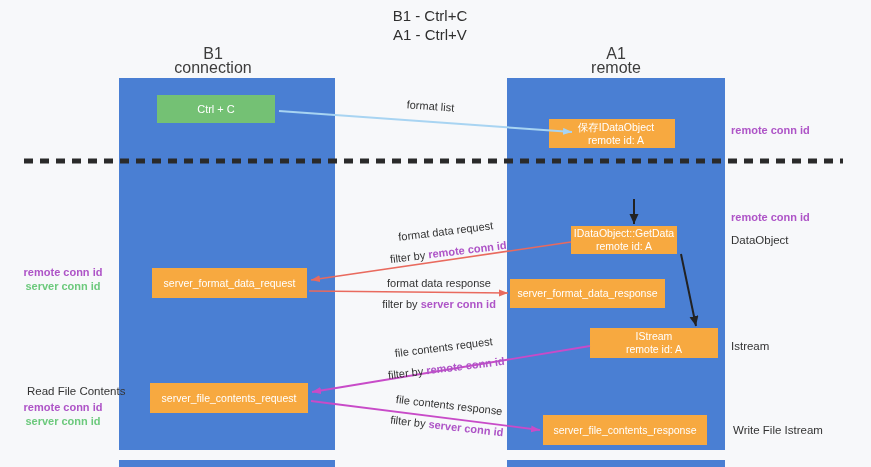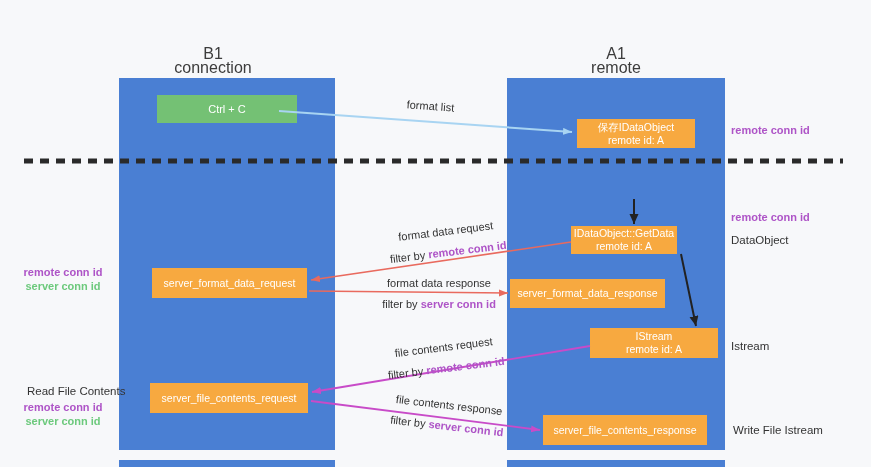--- a/index.html
+++ b/index.html
@@ -53,39 +53,43 @@
   .fill-lightblue{fill:var(--arrow-lightblue);}
   .fill-black{fill:var(--arrow-black);}
   .fill-red{fill:var(--arrow-red);}
   .fill-magenta{fill:var(--arrow-magenta);}
 </style>
 </head>
 <body>
 
 <div class="stage">
 
+  <div class="title">
+    <div>B1 - Ctrl+C</div>
+    <div>A1 - Ctrl+V</div>
+  </div>
 
   <div class="lane-header" style="left:153px;top:47px;">
     <div>B1</div>
     <div>connection</div>
   </div>
   <div class="lane-header" style="left:556px;top:47px;">
     <div>A1</div>
     <div>remote</div>
   </div>
 
   <div class="lane" style="left:119px;top:78px;width:216px;height:372px;"></div>
   <div class="lane" style="left:507px;top:78px;width:218px;height:372px;"></div>
   <div class="lane" style="left:119px;top:460px;width:216px;height:7px;"></div>
   <div class="lane" style="left:507px;top:460px;width:218px;height:7px;"></div>
 
-  <div class="node green" style="left:157px;top:95px;width:140px;height:28px;justify-content:center;">
+  <div class="node green" style="left:157px;top:95px;width:118px;height:28px;justify-content:center;">
     <div>Ctrl + C</div>
   </div>
-  <div class="node orange small" style="left:577px;top:119px;width:118px;height:29px;">
+  <div class="node orange small" style="left:549px;top:119px;width:118px;height:29px;padding-left:8px;">
     <div>保存IDataObject</div>
     <div class="l2">remote id: A</div>
   </div>
   <div class="node orange small" style="left:571px;top:226px;width:106px;height:28px;">
     <div>IDataObject::GetData</div>
     <div class="l2">remote id: A</div>
   </div>
   <div class="node orange small" style="left:152px;top:268px;width:155px;height:30px;">
     <div>server_format_data_request</div>
   </div>

